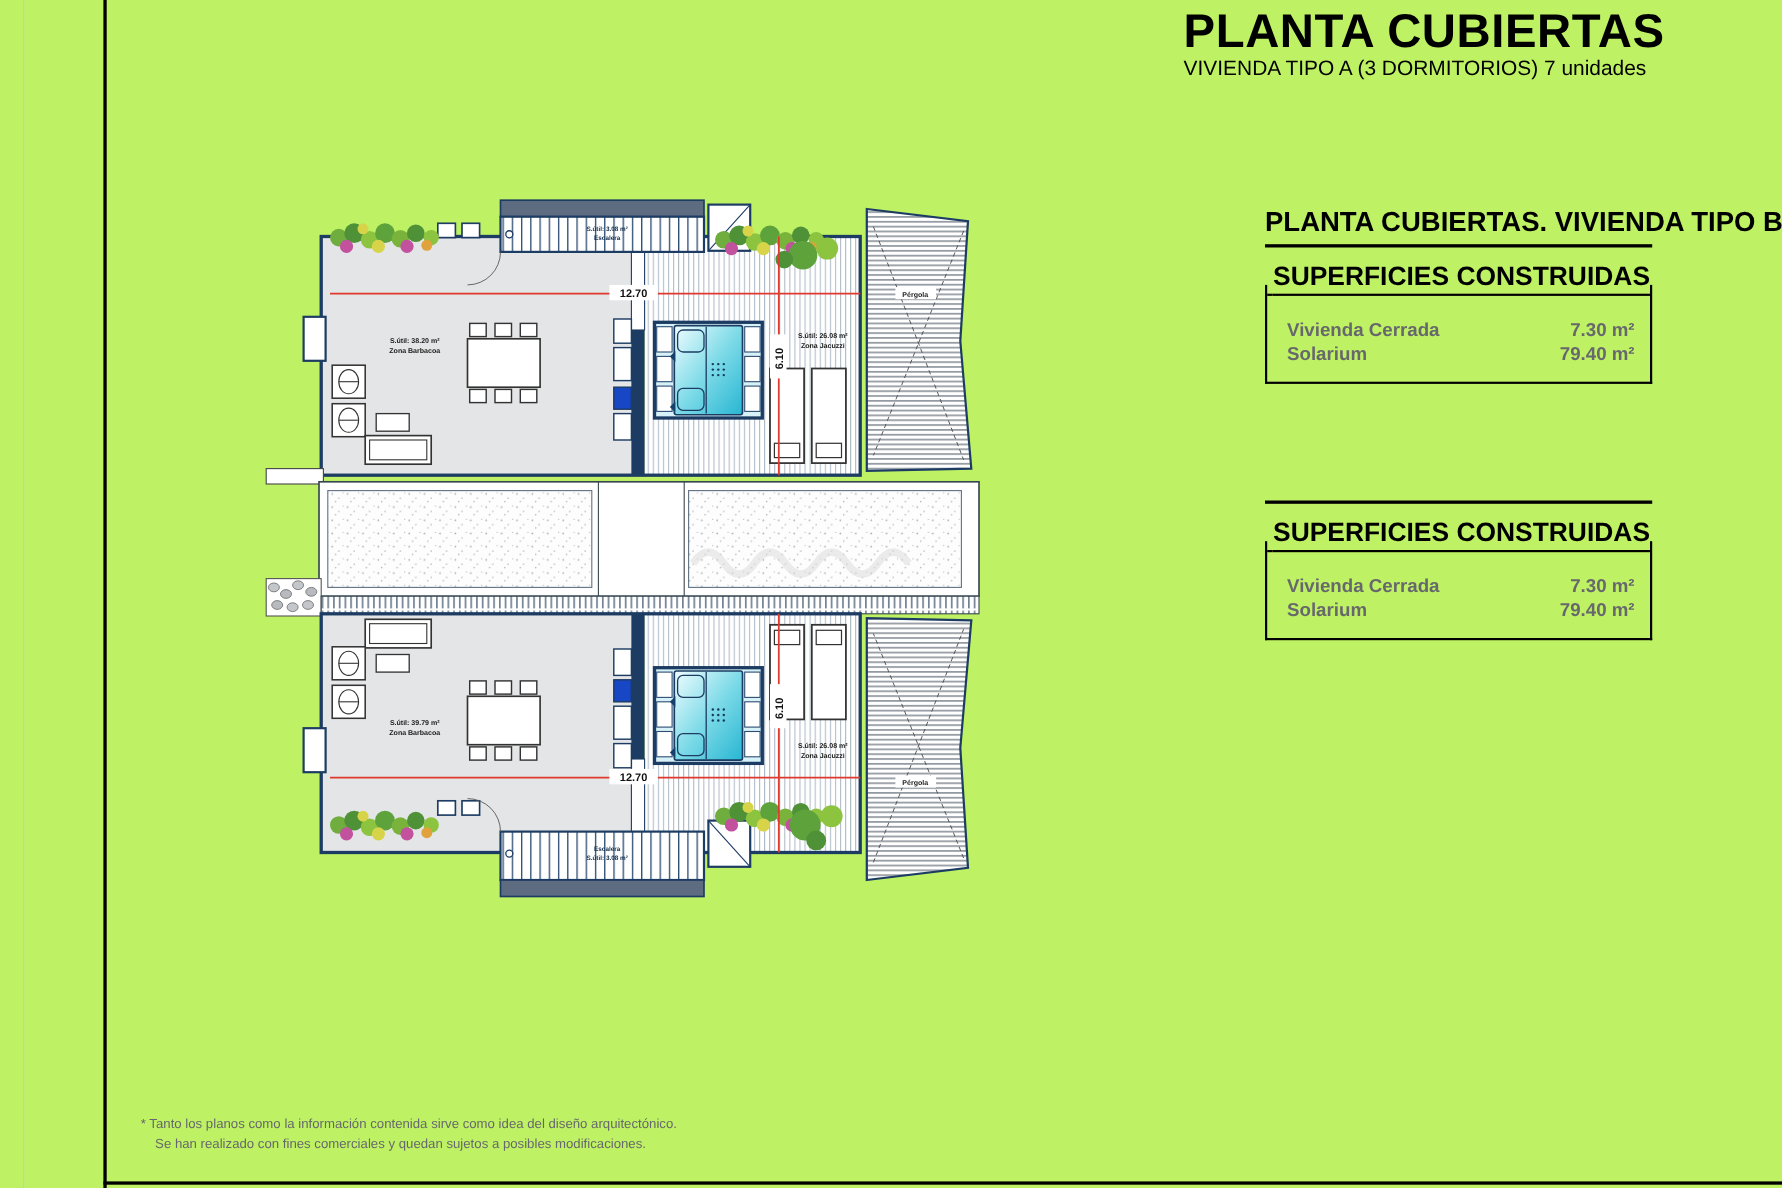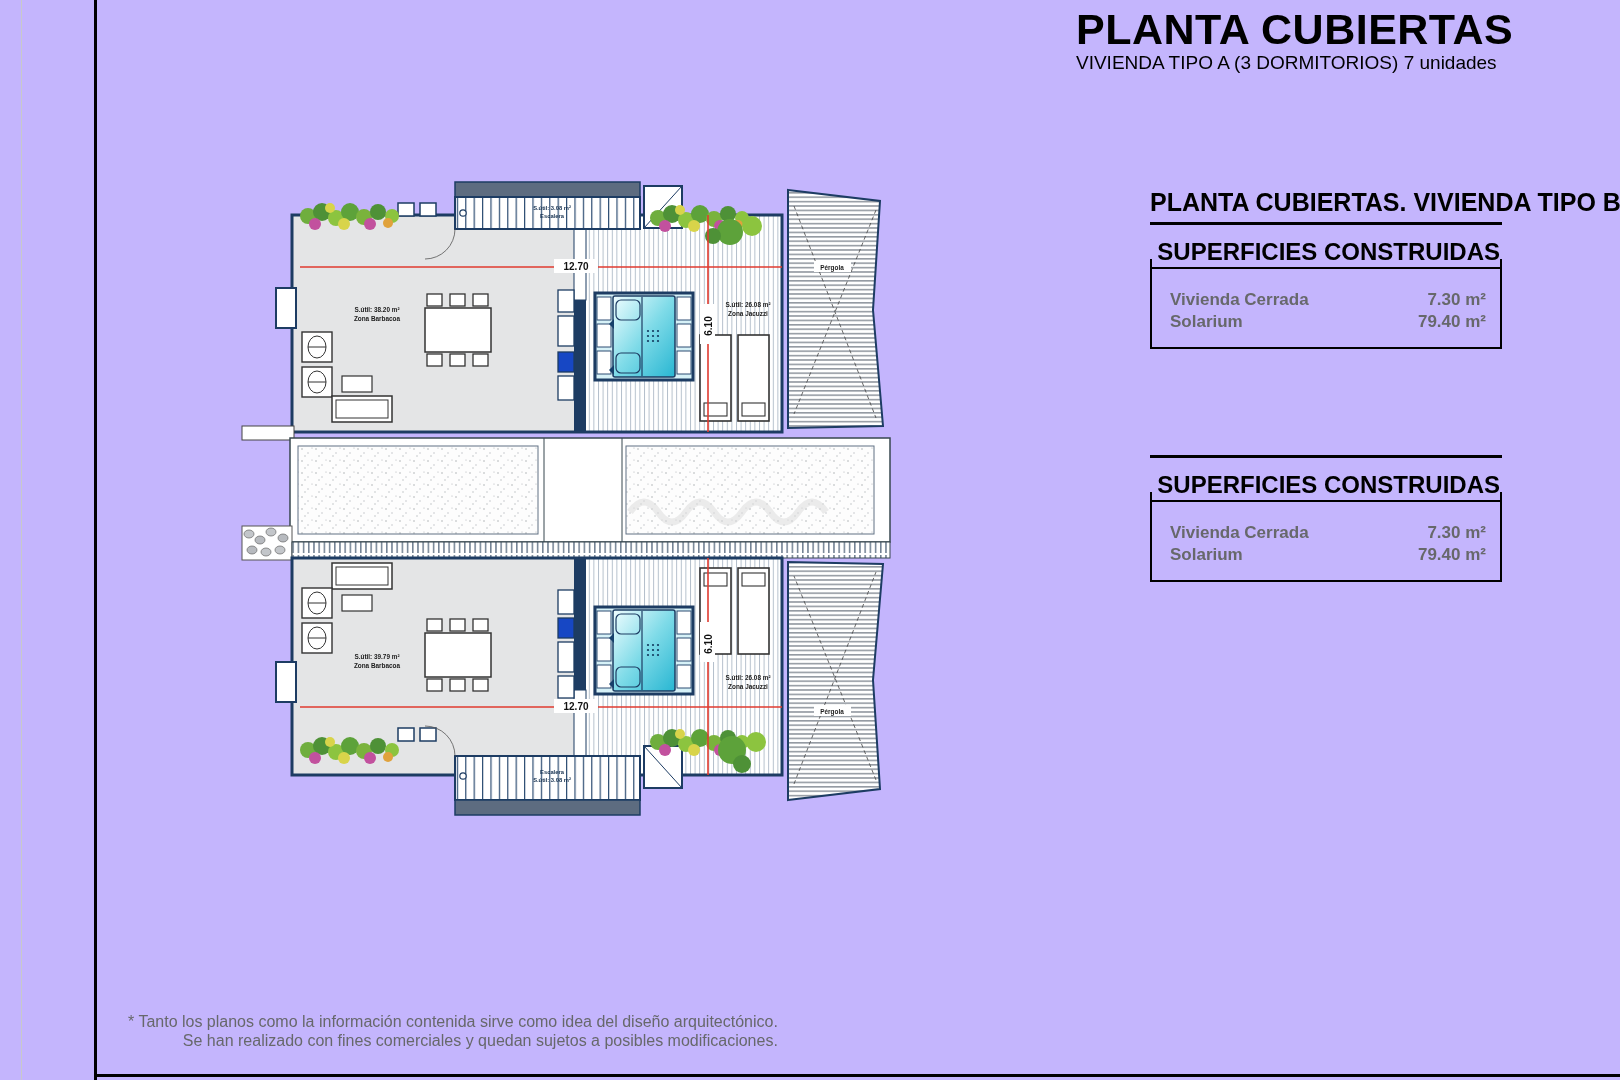--- a/index.html
+++ b/index.html
@@ -1,16 +1,16 @@
 <!DOCTYPE html>
 <html><head>
 <meta charset="utf-8">
 <style>
   html,body{margin:0;padding:0;background:#fff;}
-  .page{position:relative;width:1620px;height:1080px;background:#c4b5fd;overflow:hidden;
+  .page{position:relative;width:1620px;height:1080px;background:#bef264;overflow:hidden;
         font-family:"Liberation Sans",sans-serif;color:#000;}
   .frame-thin{position:absolute;left:21px;top:0;width:1px;height:1080px;background:#c9c9c9;}
   .frame-thick{position:absolute;left:94px;top:0;width:3px;height:1080px;background:#000;}
   .frame-bottom{position:absolute;left:94px;top:1074px;width:1526px;height:3px;background:#000;}
 
   .titleblock{position:absolute;left:1076px;top:6px;width:430px;}
   .titleblock h1{margin:0;font-size:43px;line-height:46px;font-weight:bold;white-space:nowrap;letter-spacing:0.5px;}
   .subtitle{font-size:19px;font-weight:normal;line-height:21px;white-space:nowrap;}
 
   .panel{position:absolute;left:1150px;width:352px;}
@@ -26,22 +26,22 @@
                        text-align:right;padding-bottom:1px;white-space:nowrap;}
   .rows{padding:30px 14px 0 18px;font-weight:bold;}
   .row{display:flex;justify-content:space-between;font-size:17px;line-height:22px;color:#67686b;}
 
   .plan{position:absolute;left:230px;top:170px;}
   .plan-label{font:600 6.4px "Liberation Sans",sans-serif;fill:#1a1a1a;}
   .stair-label{font:600 5.8px "Liberation Sans",sans-serif;fill:#14304f;}
   .dim{font:600 10px "Liberation Sans",sans-serif;fill:#111;}
   .red{stroke:#e03a2f;stroke-width:1.6;}
 
-  .disclaimer{position:absolute;left:128px;top:1012px;font-size:16px;line-height:19px;color:#67686b;}
-  .disclaimer .indent{padding-left:13px;text-align:right;}
+  .disclaimer{position:absolute;left:128px;top:1012px;font-size:12px;line-height:19px;color:#67686b;}
+  .disclaimer .indent{padding-left:13px;}
 </style>
 </head>
 <body>
 
 <div class="page">
 
   <div class="frame-thin"></div>
   <div class="frame-thick"></div>
   <div class="frame-bottom"></div>
 

